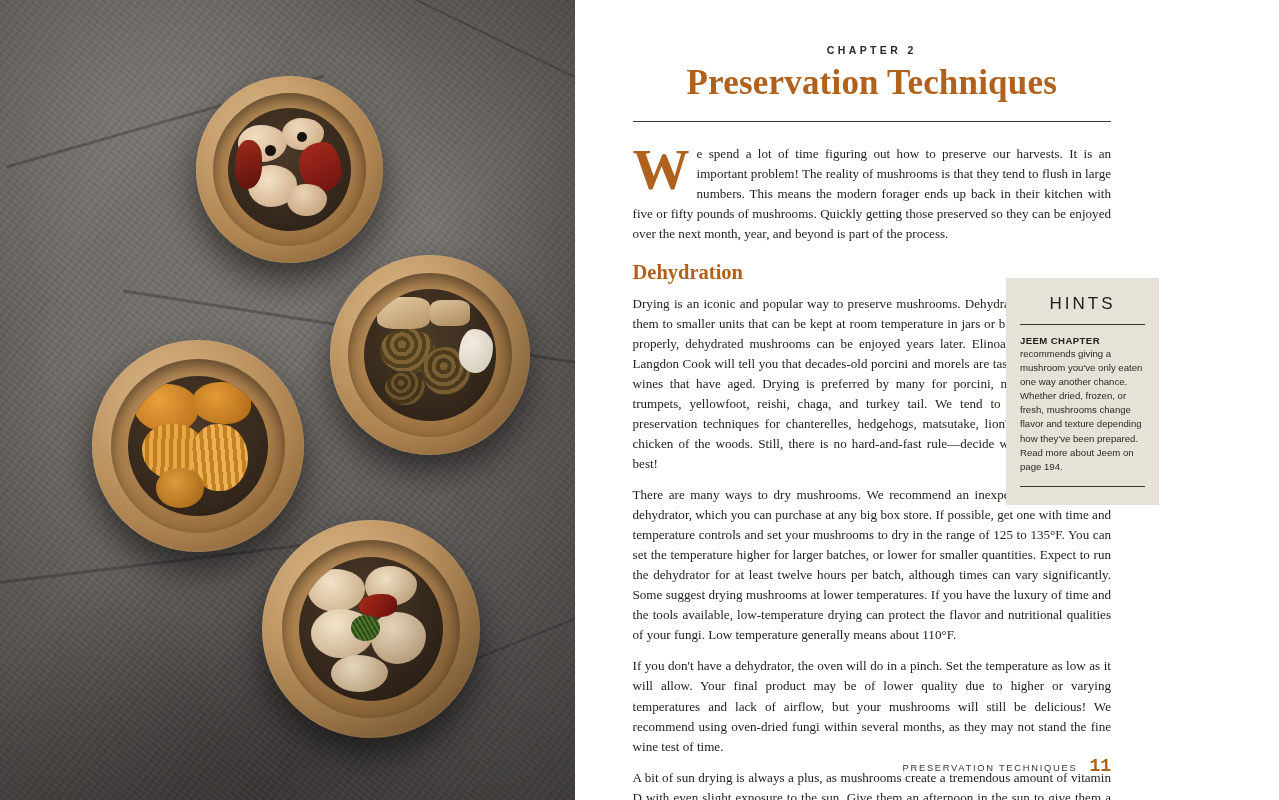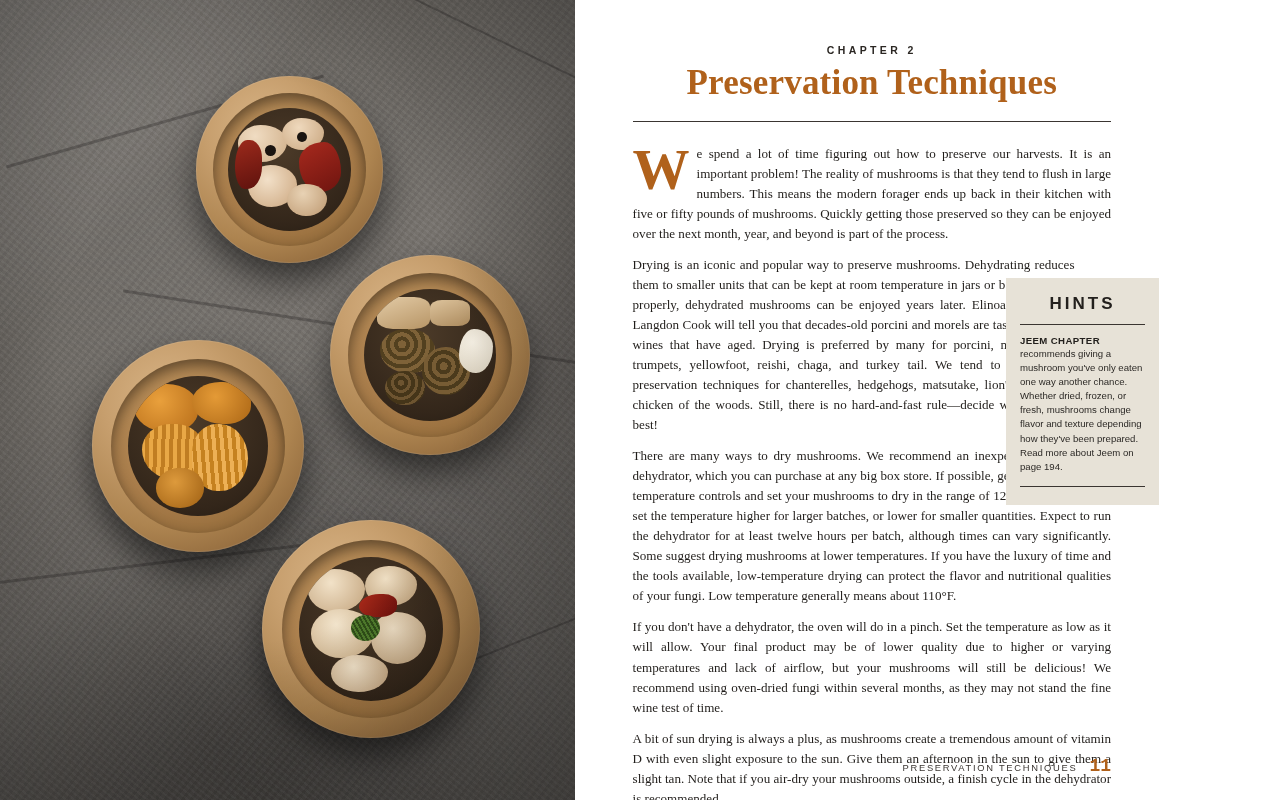--- a/index.html
+++ b/index.html
@@ -151,21 +151,21 @@
     top: 278px;
     width: 153px;
     background: #e7e2d7;
     padding: 16px 14px 18px 14px;
   }
   .hints-title {
     text-align: center;
     font-family: "Liberation Sans", sans-serif;
     font-size: 17px;
     letter-spacing: 3px;
-    font-weight: 700;
+    font-weight: 400;
     color: #23201d;
   }
   .hints-rule {
     height: 1px;
     background: #3a3531;
     margin: 10px 0 10px 0;
   }
   .hints-name {
     font-family: "Liberation Sans", sans-serif;
     font-size: 9.6px;
@@ -278,20 +278,21 @@
   <div class="text-page">
 
     <div class="chapter-label">CHAPTER 2</div>
     <h1 class="chapter-title">Preservation Techniques</h1>
     <div class="title-rule"></div>
 
     <div class="body-col">
 
       <p class="body dropcap-para"><span class="dropcap">W</span><span>e spend a lot of time figuring out how to preserve our harvests. It is an important problem! The reality of mushrooms is that they tend to flush in large numbers. This means the modern forager ends up back in their kitchen with five or fifty pounds of mushrooms. Quickly getting those preserved so they can be enjoyed over the next month, year, and beyond is part of the process.</span></p>
 
+      <h2 class="section-head">Dehydration</h2>
 
       <p class="body narrow">Drying is an iconic and popular way to preserve mushrooms. Dehydrating reduces them to smaller units that can be kept at room temperature in jars or bags. If stored properly, dehydrated mushrooms can be enjoyed years later. Elinoar Shavit and Langdon Cook will tell you that decades-old porcini and morels are tastier, like fine wines that have aged. Drying is preferred by many for porcini, morels, black trumpets, yellowfoot, reishi, chaga, and turkey tail. We tend to prefer other preservation techniques for chanterelles, hedgehogs, matsutake, lion's mane, and chicken of the woods. Still, there is no hard-and-fast rule—decide what you like best!</p>
       <p class="body">There are many ways to dry mushrooms. We recommend an inexpensive electric food dehydrator, which you can purchase at any big box store. If possible, get one with time and temperature controls and set your mushrooms to dry in the range of 125 to 135°F. You can set the temperature higher for larger batches, or lower for smaller quantities. Expect to run the dehydrator for at least twelve hours per batch, although times can vary significantly. Some suggest drying mushrooms at lower temperatures. If you have the luxury of time and the tools available, low-temperature drying can protect the flavor and nutritional qualities of your fungi. Low temperature generally means about 110°F.</p>
       <p class="body">If you don't have a dehydrator, the oven will do in a pinch. Set the temperature as low as it will allow. Your final product may be of lower quality due to higher or varying temperatures and lack of airflow, but your mushrooms will still be delicious! We recommend using oven-dried fungi within several months, as they may not stand the fine wine test of time.</p>
       <p class="body">A bit of sun drying is always a plus, as mushrooms create a tremendous amount of vitamin D with even slight exposure to the sun. Give them an afternoon in the sun to give them a slight tan. Note that if you air-dry your mushrooms outside, a finish cycle in the dehydrator is recommended.</p>
     </div>
 
     <aside class="hints-box">
       <div class="hints-title">HINTS</div>
       <div class="hints-rule"></div>

